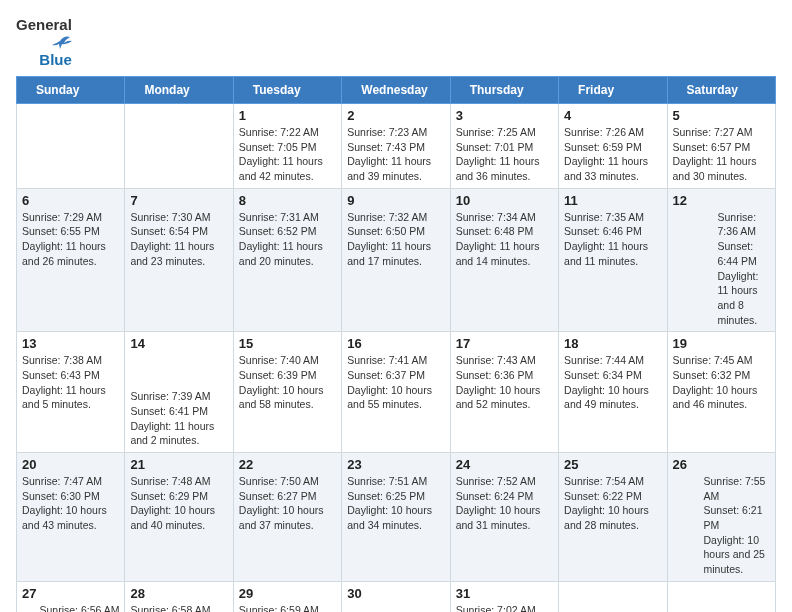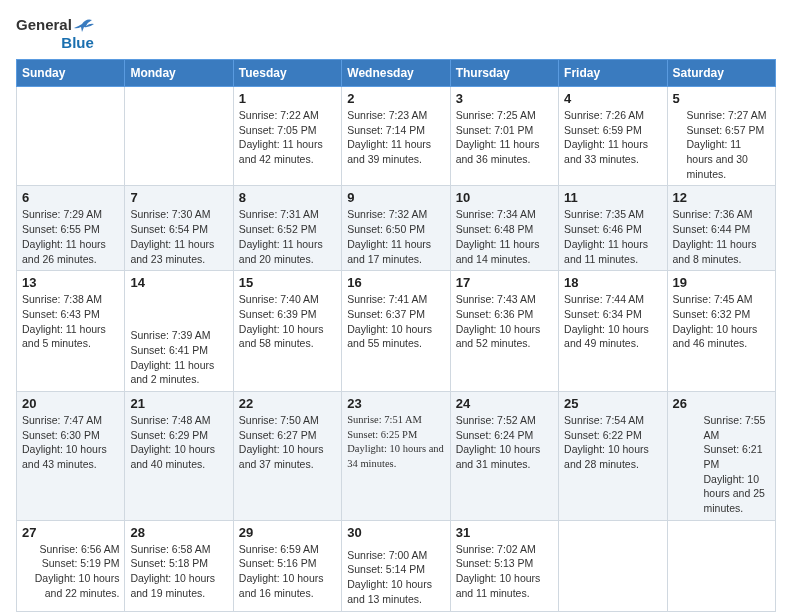--- a/index.html
+++ b/index.html
@@ -28,21 +28,21 @@
     .location { font-size: 16px; color: #555; }
     .calendar {
       width: 100%;
       border-collapse: collapse;
       font-size: 11px;
     }
     .calendar th {
       background-color: #3a7bbf;
       color: #fff;
       text-align: left;
-      padding: 6px 5px;
+      padding: 6px 19px;
       font-size: 12px;
       font-weight: bold;
       border: 1px solid #5a9be0;
     }
     .calendar td {
       border: 1px solid #d0d8e0;
       vertical-align: top;
       padding: 4px 5px;
       width: 108px;
       height: 80px;
@@ -64,21 +64,21 @@
       line-height: 1.4;
     }
     .empty-cell { background: #fff !important; }
   </style>
 </head>
 <body>
 
 <div class="header">
   <div class="logo">
     <div style="display:flex;flex-direction:column;align-items:flex-end;">
-      <div style="display:flex;align-items:flex-start;">
+      <div style="display:flex;align-items:flex-end;flex-direction:column;">
         <span class="logo-text-general">General</span>
         <svg width="22" height="22" viewBox="0 0 22 22">
           <path d="M10 8 Q14 2 20 4 Q16 6 14 10 Q18 7 22 8 Q17 12 12 11 L10 16 L9 11 Q5 13 2 12 Q7 10 10 8Z" fill="#3a7bbf"></path>
         </svg>
       </div>
       <span class="logo-text-blue" style="margin-top:-4px;">Blue</span>
     </div>
   </div>
 </div>
 
@@ -100,38 +100,38 @@
         <td class="empty-cell"></td>
         <td>
           <span class="day-number">1</span>
           <div class="day-info" style="white-space: pre-line;">Sunrise: 7:22 AM
 Sunset: 7:05 PM
 Daylight: 11 hours and 42 minutes.</div>
         </td>
         <td>
           <span class="day-number">2</span>
           <div class="day-info" style="white-space: pre-line;">Sunrise: 7:23 AM
-Sunset: 7:14 PM
+Sunset: 7:43 PM
 Daylight: 11 hours and 39 minutes.</div>
         </td>
         <td>
           <span class="day-number">3</span>
           <div class="day-info" style="white-space: pre-line;">Sunrise: 7:25 AM
 Sunset: 7:01 PM
 Daylight: 11 hours and 36 minutes.</div>
         </td>
         <td>
           <span class="day-number">4</span>
           <div class="day-info" style="white-space: pre-line;">Sunrise: 7:26 AM
 Sunset: 6:59 PM
 Daylight: 11 hours and 33 minutes.</div>
         </td>
         <td>
           <span class="day-number">5</span>
-          <div class="day-info" style="white-space: pre-line; margin-left: 14px;">Sunrise: 7:27 AM
+          <div class="day-info" style="white-space: pre-line;">Sunrise: 7:27 AM
 Sunset: 6:57 PM
 Daylight: 11 hours and 30 minutes.</div>
         </td>
       </tr>
       <tr>
         <td>
           <span class="day-number">6</span>
           <div class="day-info" style="white-space: pre-line;">Sunrise: 7:29 AM
 Sunset: 6:55 PM
 Daylight: 11 hours and 26 minutes.</div>
@@ -161,21 +161,21 @@
 Daylight: 11 hours and 14 minutes.</div>
         </td>
         <td>
           <span class="day-number">11</span>
           <div class="day-info" style="white-space: pre-line;">Sunrise: 7:35 AM
 Sunset: 6:46 PM
 Daylight: 11 hours and 11 minutes.</div>
         </td>
         <td>
           <span class="day-number">12</span>
-          <div class="day-info" style="white-space: pre-line;">Sunrise: 7:36 AM
+          <div class="day-info" style="white-space: pre-line; margin-left: 45px;">Sunrise: 7:36 AM
 Sunset: 6:44 PM
 Daylight: 11 hours and 8 minutes.</div>
         </td>
       </tr>
       <tr>
         <td>
           <span class="day-number">13</span>
           <div class="day-info" style="white-space: pre-line;">Sunrise: 7:38 AM
 Sunset: 6:43 PM
 Daylight: 11 hours and 5 minutes.</div>
@@ -231,21 +231,21 @@
 Daylight: 10 hours and 40 minutes.</div>
         </td>
         <td>
           <span class="day-number">22</span>
           <div class="day-info" style="white-space: pre-line;">Sunrise: 7:50 AM
 Sunset: 6:27 PM
 Daylight: 10 hours and 37 minutes.</div>
         </td>
         <td>
           <span class="day-number">23</span>
-          <div class="day-info" style="white-space: pre-line; font-family: Liberation Serif, serif;">Sunrise: 7:51 AM
+          <div class="day-info" style="white-space: pre-line;">Sunrise: 7:51 AM
 Sunset: 6:25 PM
 Daylight: 10 hours and 34 minutes.</div>
         </td>
         <td>
           <span class="day-number">24</span>
           <div class="day-info" style="white-space: pre-line;">Sunrise: 7:52 AM
 Sunset: 6:24 PM
 Daylight: 10 hours and 31 minutes.</div>
         </td>
         <td>

